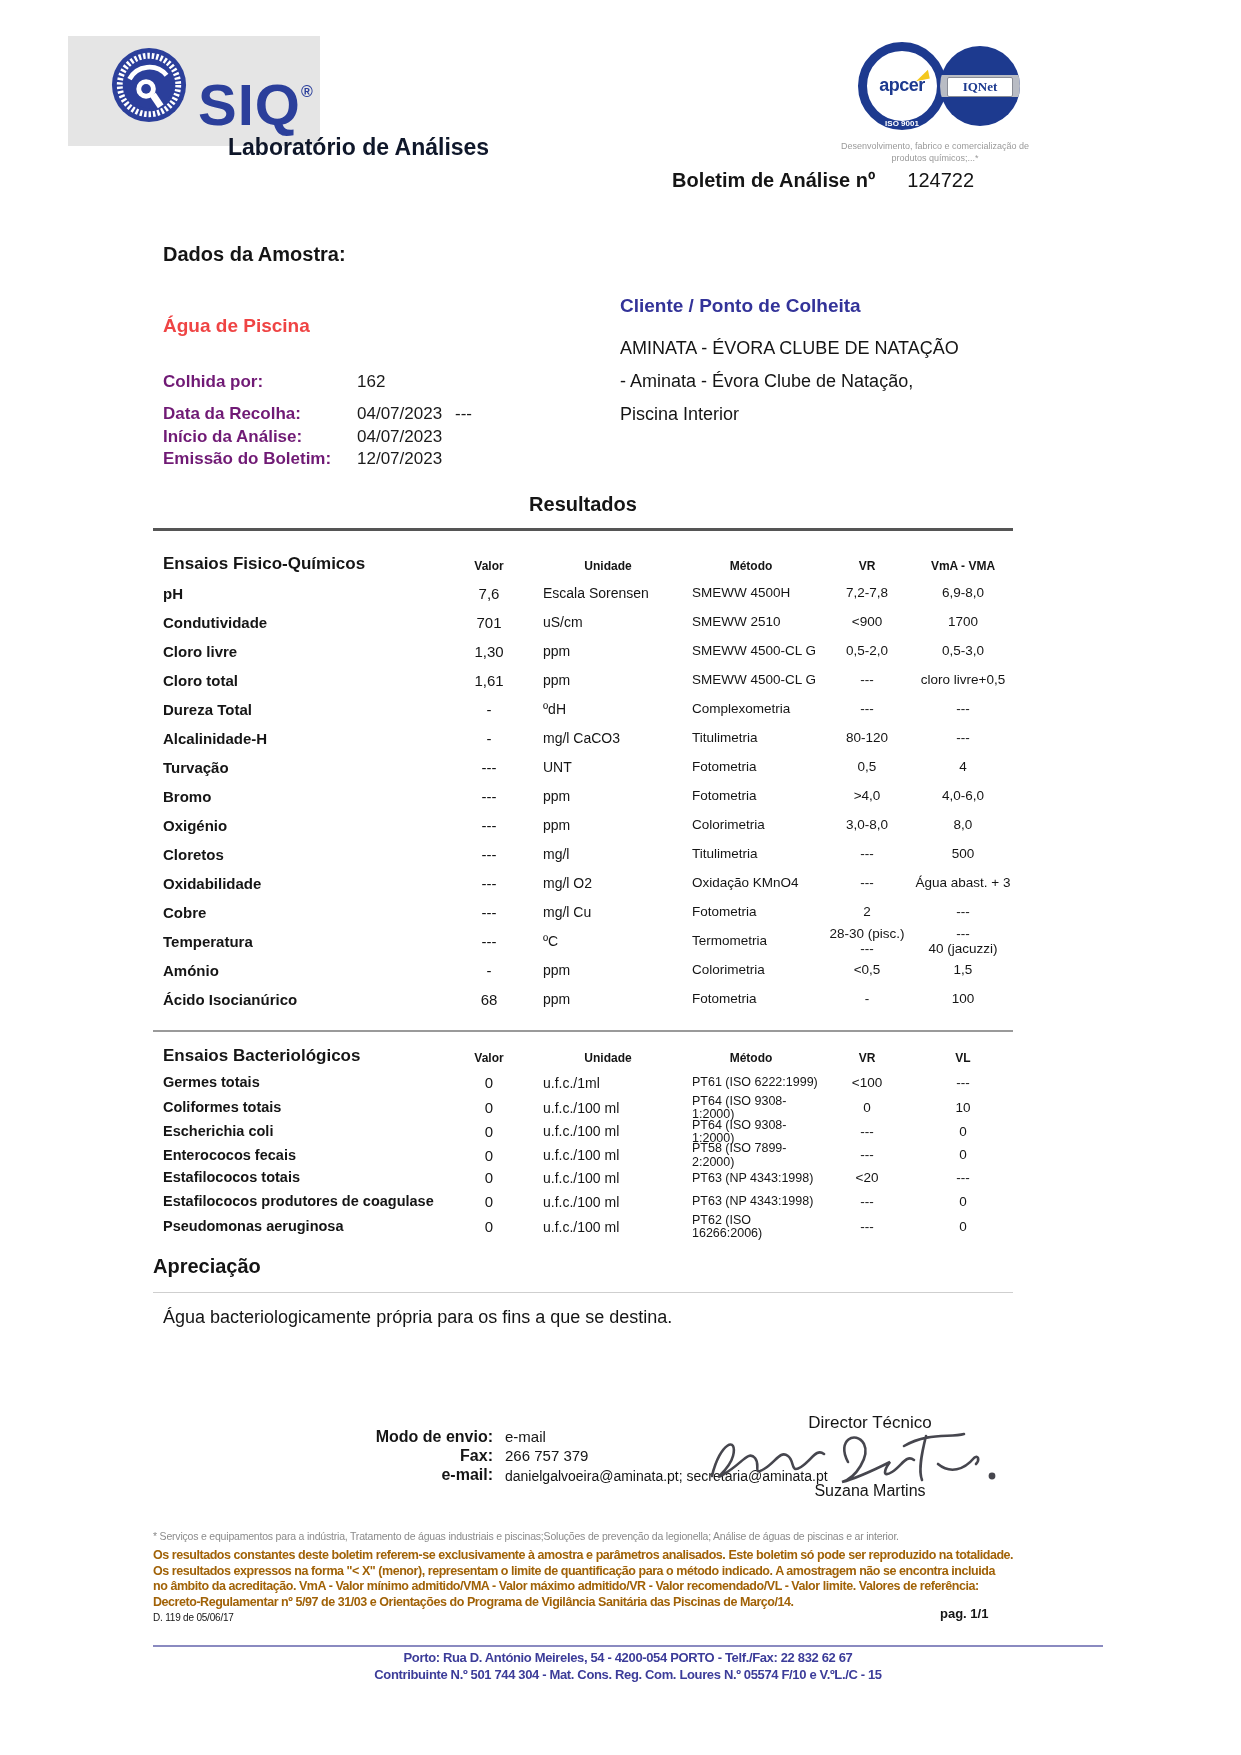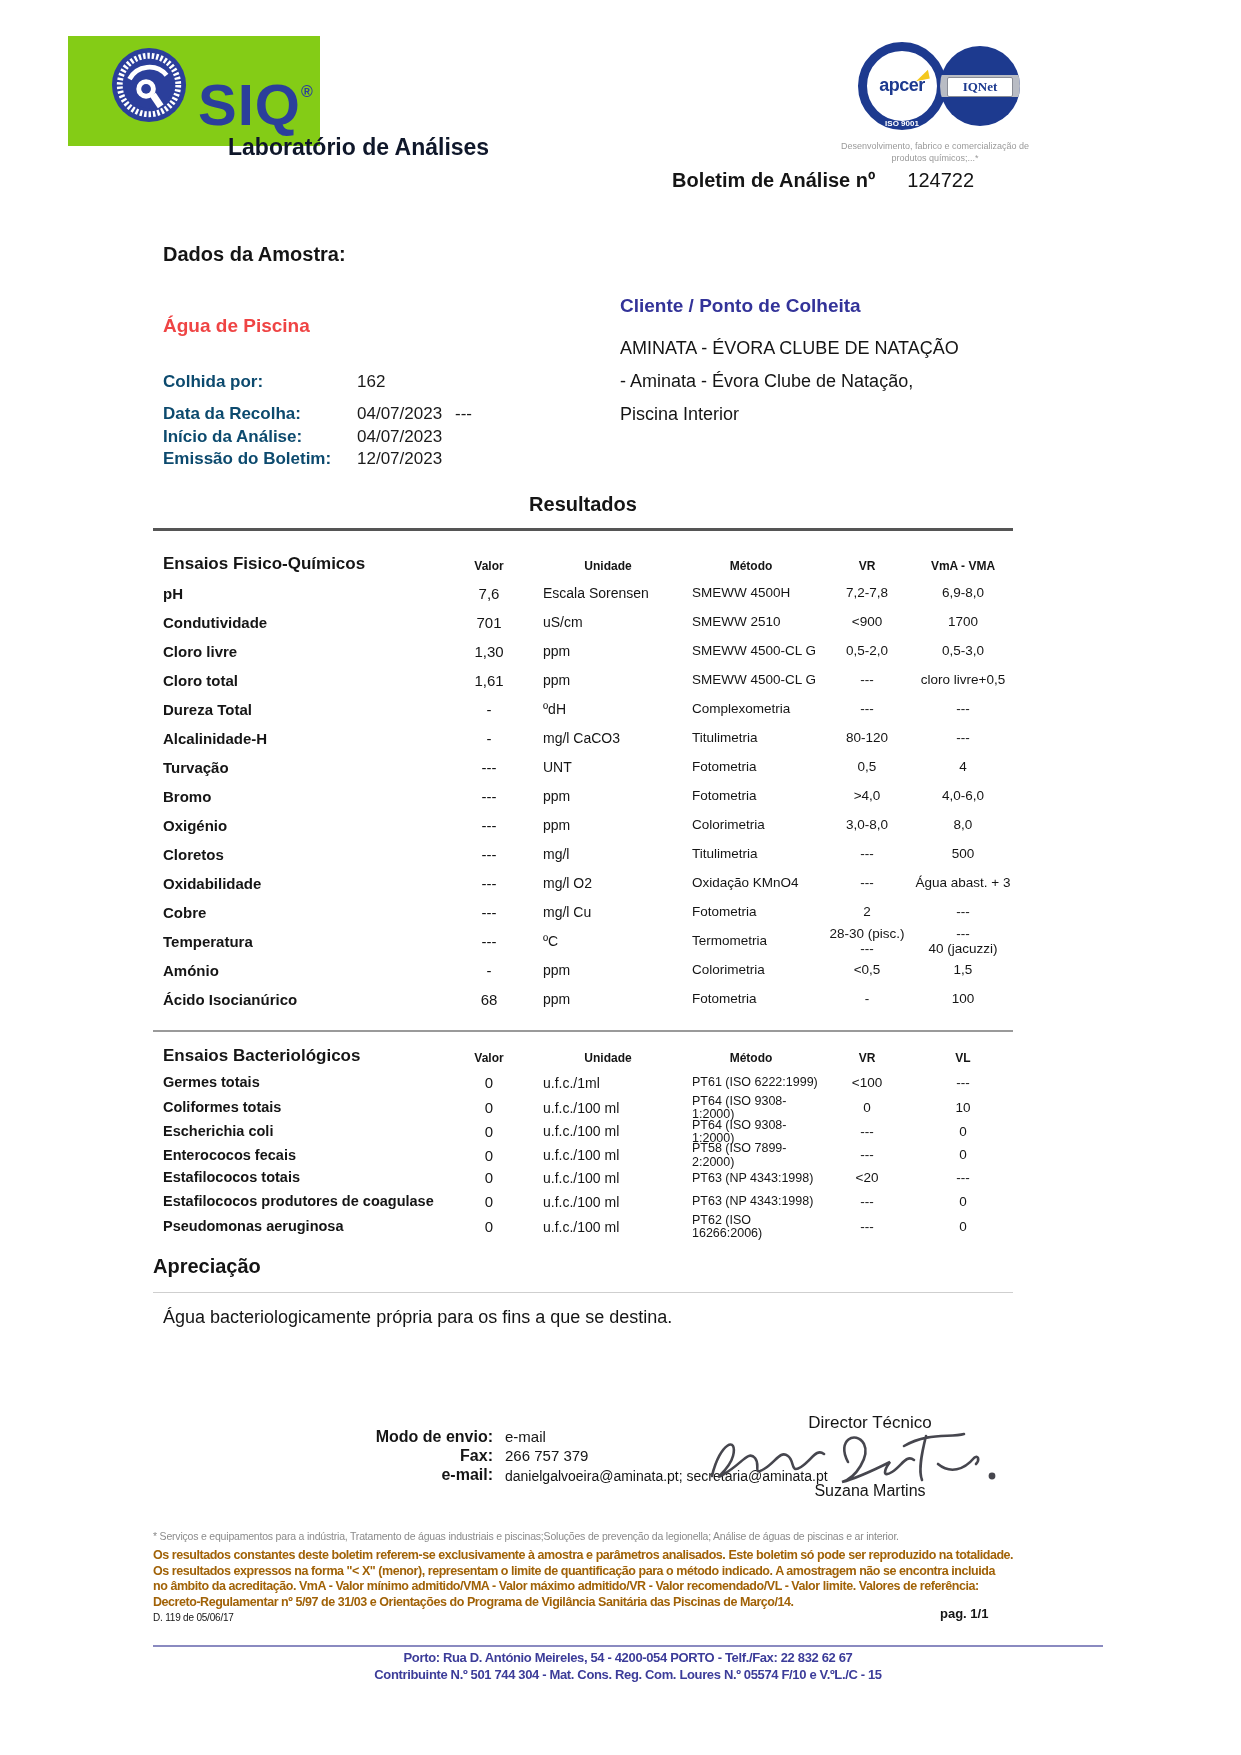--- a/index.html
+++ b/index.html
@@ -1,20 +1,20 @@
 <!DOCTYPE html>
 <html><head>
 <meta charset="utf-8">
 <style>
   html,body{margin:0;padding:0;background:#fff;}
   .page{position:relative;width:1241px;height:1755px;background:#fff;overflow:hidden;
         font-family:"Liberation Sans",sans-serif;color:#151515;}
 
   
-  .logo-box{position:absolute;left:68px;top:36px;width:252px;height:110px;background:#84cc16;}
+  .logo-box{position:absolute;left:68px;top:36px;width:252px;height:110px;background:#e5e5e5;}
   .logo-mark{position:absolute;left:42px;top:10px;width:78px;height:78px;}
   .logo-text{position:absolute;left:130px;top:40px;font-size:58px;font-weight:bold;
              color:#2b3f9b;letter-spacing:1px;line-height:1;}
   .logo-reg{font-size:16px;vertical-align:28px;font-weight:bold;}
   .lab-title{position:absolute;left:228px;top:134px;font-size:23px;font-weight:bold;color:#0f172a;}
 
   .badge{position:absolute;border-radius:50%;box-sizing:border-box;}
   .badge.apcer{left:858px;top:42px;width:88px;height:88px;border:9px solid #1d3a8f;background:#fff;}
   .apcer-text{position:absolute;left:0;right:0;top:24px;text-align:center;color:#1d3a8f;
               font-size:18px;font-weight:bold;letter-spacing:-0.5px;}
@@ -31,21 +31,21 @@
                 color:#9a9a9a;font-size:9px;line-height:12px;white-space:pre-line;}
 
   .bulletin{position:absolute;left:672px;top:169px;font-size:20px;}
   .bulletin-label{font-weight:bold;}
   .bulletin-number{margin-left:32px;font-weight:normal;}
 
   
   .section-title{position:absolute;left:163px;top:243px;font-size:20px;font-weight:bold;}
   .water-type{position:absolute;left:163px;top:315px;font-size:19px;font-weight:bold;color:#ef4444;}
   .sample-row{position:absolute;left:163px;width:500px;font-size:17px;}
-  .slabel{color:#0c4a6e;font-weight:bold;}
+  .slabel{color:#701a75;font-weight:bold;}
   .svalue{position:absolute;left:194px;color:#1a1a1a;}
   .sextra{position:absolute;left:292px;color:#1a1a1a;}
   .client-title{position:absolute;left:620px;top:295px;font-size:19px;font-weight:bold;color:#333399;}
   .client-name{position:absolute;left:620px;top:332px;width:340px;font-size:18px;line-height:33px;}
 
   
   .results-title{position:absolute;left:153px;top:493px;width:860px;text-align:center;
                  font-size:20px;font-weight:bold;}
   .rule{position:absolute;left:153px;width:860px;}
   .rule.heavy{top:528px;height:3px;background:#555;}

